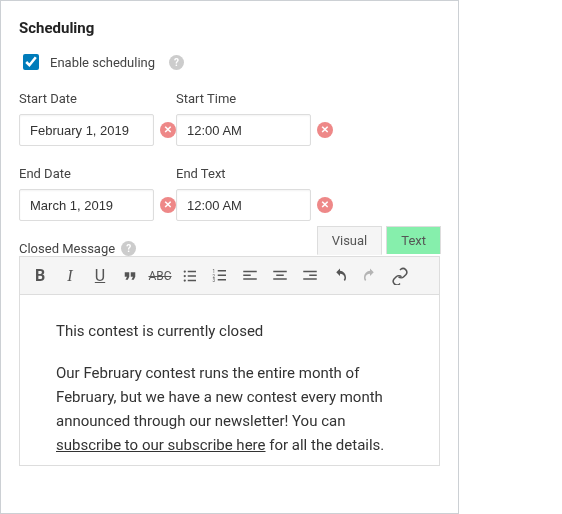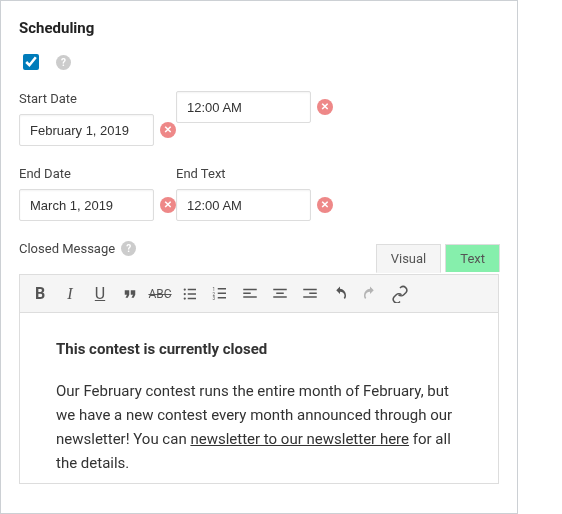--- a/index.html
+++ b/index.html
@@ -4,21 +4,21 @@
 <style>
   * { box-sizing: border-box; }
   body {
     margin: 0;
     font-family: -apple-system, BlinkMacSystemFont, "Segoe UI", Roboto, sans-serif;
     font-size: 13px;
     color: #444;
     background: #fff;
   }
   .panel {
-    width: 518px;
+    width: 459px;
     height: 514px;
     border: 1px solid #ccd0d4;
     padding: 18px;
     position: relative;
     overflow: hidden;
   }
   .section-title {
     font-size: 15px;
     font-weight: 700;
     color: #222;
@@ -91,21 +91,20 @@
     line-height: 1;
     font-weight: 700;
     display: inline-flex;
     align-items: center;
     justify-content: center;
     cursor: pointer;
   }
   .closed-row {
     display: flex;
     align-items: center;
-    margin-bottom: 18px;
   }
   .closed-label {
     font-size: 13px;
     color: #444;
   }
   .editor-container {
     border: 1px solid #ddd;
     position: relative;
   }
   .editor-tabs {
@@ -155,51 +154,53 @@
   .tool-btn svg { width: 18px; height: 18px; fill: #555; }
   .editor-area {
     padding: 24px 36px 10px 36px;
     font-size: 15px;
     line-height: 1.6;
     color: #333;
     height: 170px;
     overflow: hidden;
   }
   .editor-area .heading {
-    font-weight: 700;
+    font-weight: 400;
     font-size: 15px;
     margin-bottom: 18px;
   }
   .editor-area .body-text {}
   .editor-area .link-text {
     text-decoration: underline;
     color: #333;
   }
 </style>
 </head>
 <body>
 
 <div class="panel">
 
   <div class="section-title">Scheduling</div>
 
   <div class="checkbox-row">
     <input type="checkbox" class="checkbox" checked="" style="">
+    <span class="checkbox-label">Enable scheduling</span>
     <span class="help-icon">?</span>
   </div>
 
   <div class="field-row">
     <div class="field-group">
       <span class="field-label">Start Date</span>
       <div class="input-wrap">
         <input class="text-input" value="February 1, 2019" style="">
         <span class="clear-icon">✕</span>
       </div>
     </div>
     <div class="field-group">
+      <span class="field-label">Start Time</span>
       <div class="input-wrap">
         <input class="text-input" value="12:00 AM" style="">
         <span class="clear-icon">✕</span>
       </div>
     </div>
   </div>
 
   <div class="field-row">
     <div class="field-group">
       <span class="field-label">End Date</span>
@@ -295,19 +296,19 @@
         <span class="tool-btn">
           <svg viewBox="0 0 24 24">
               <path d="M10 13a5 5 0 0 0 7 0l3-3a5 5 0 0 0-7-7l-1 1m2 9a5 5 0 0 0-7 0l-3 3a5 5 0 0 0 7 7l1-1" fill="none" stroke="#555" stroke-width="2"></path>
             </svg>
         </span>
       </div>
 
       <div class="editor-area">
         <div class="heading">This contest is currently closed</div>
         <div class="body-text">
-          <span>Our February contest runs the entire month of February, but we have a new contest every month announced through our newsletter! You can </span><span class="link-text">newsletter to our newsletter here</span><span> for all the details.</span>
+          <span>Our February contest runs the entire month of February, but we have a new contest every month announced through our newsletter! You can </span><span class="link-text">subscribe to our subscribe here</span><span> for all the details.</span>
         </div>
       </div>
     </div>
   </div>
 
 </div>
 
 </body></html>

